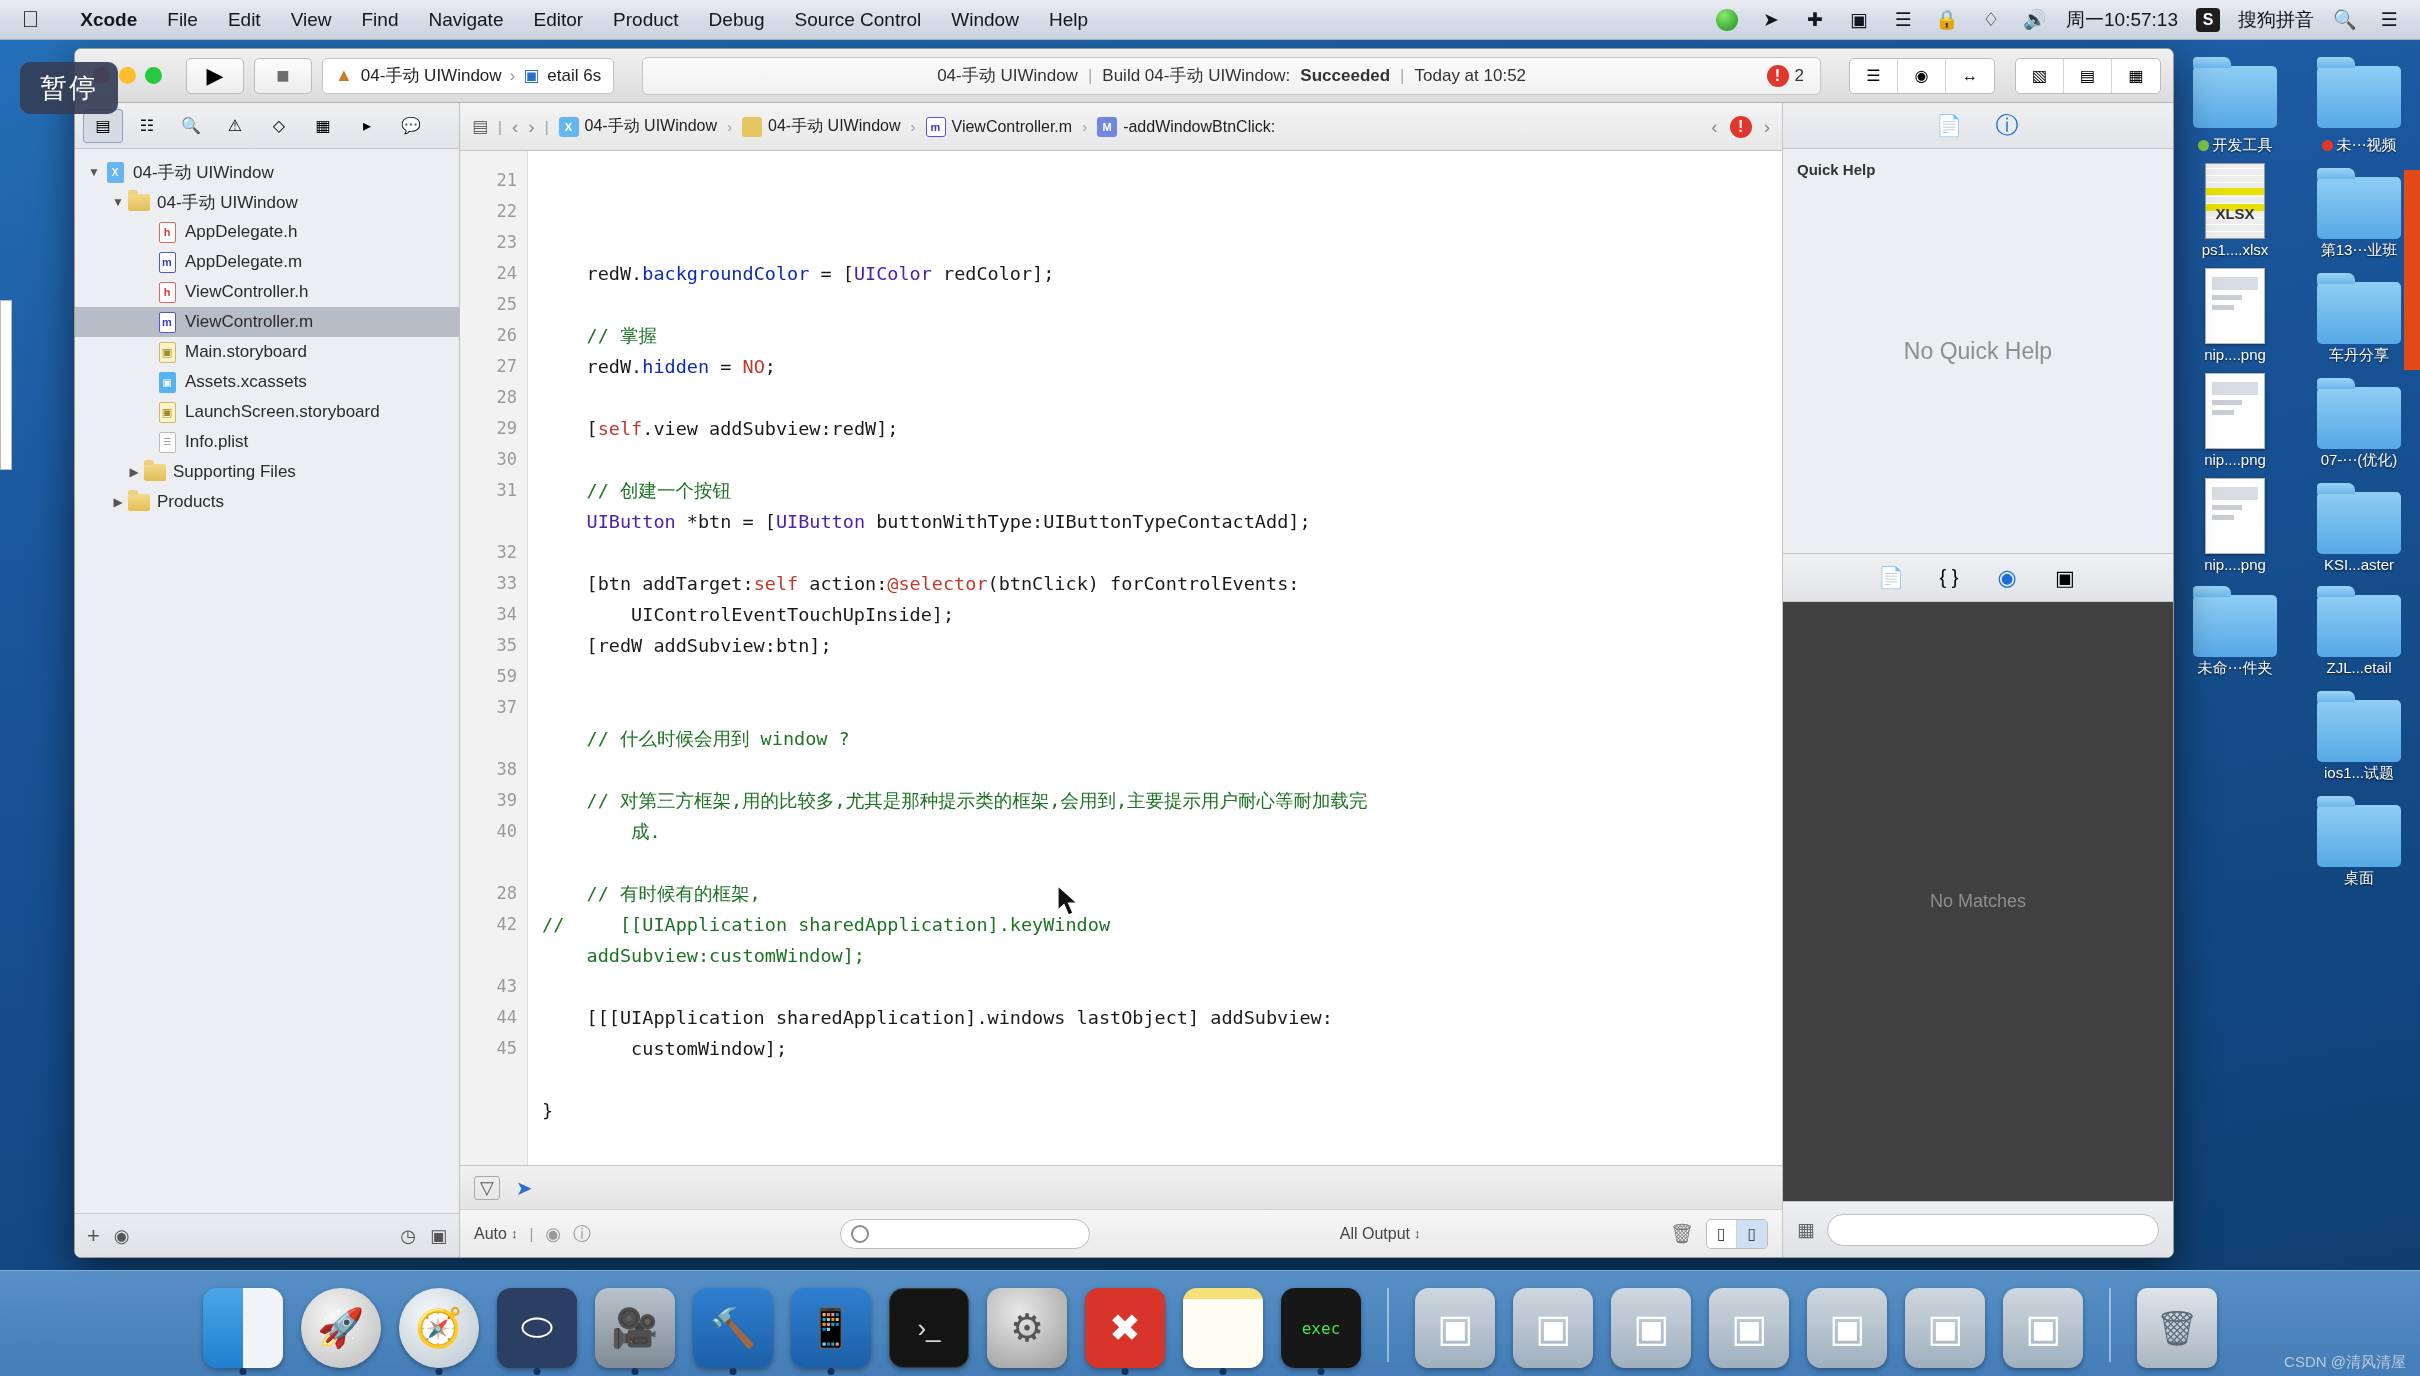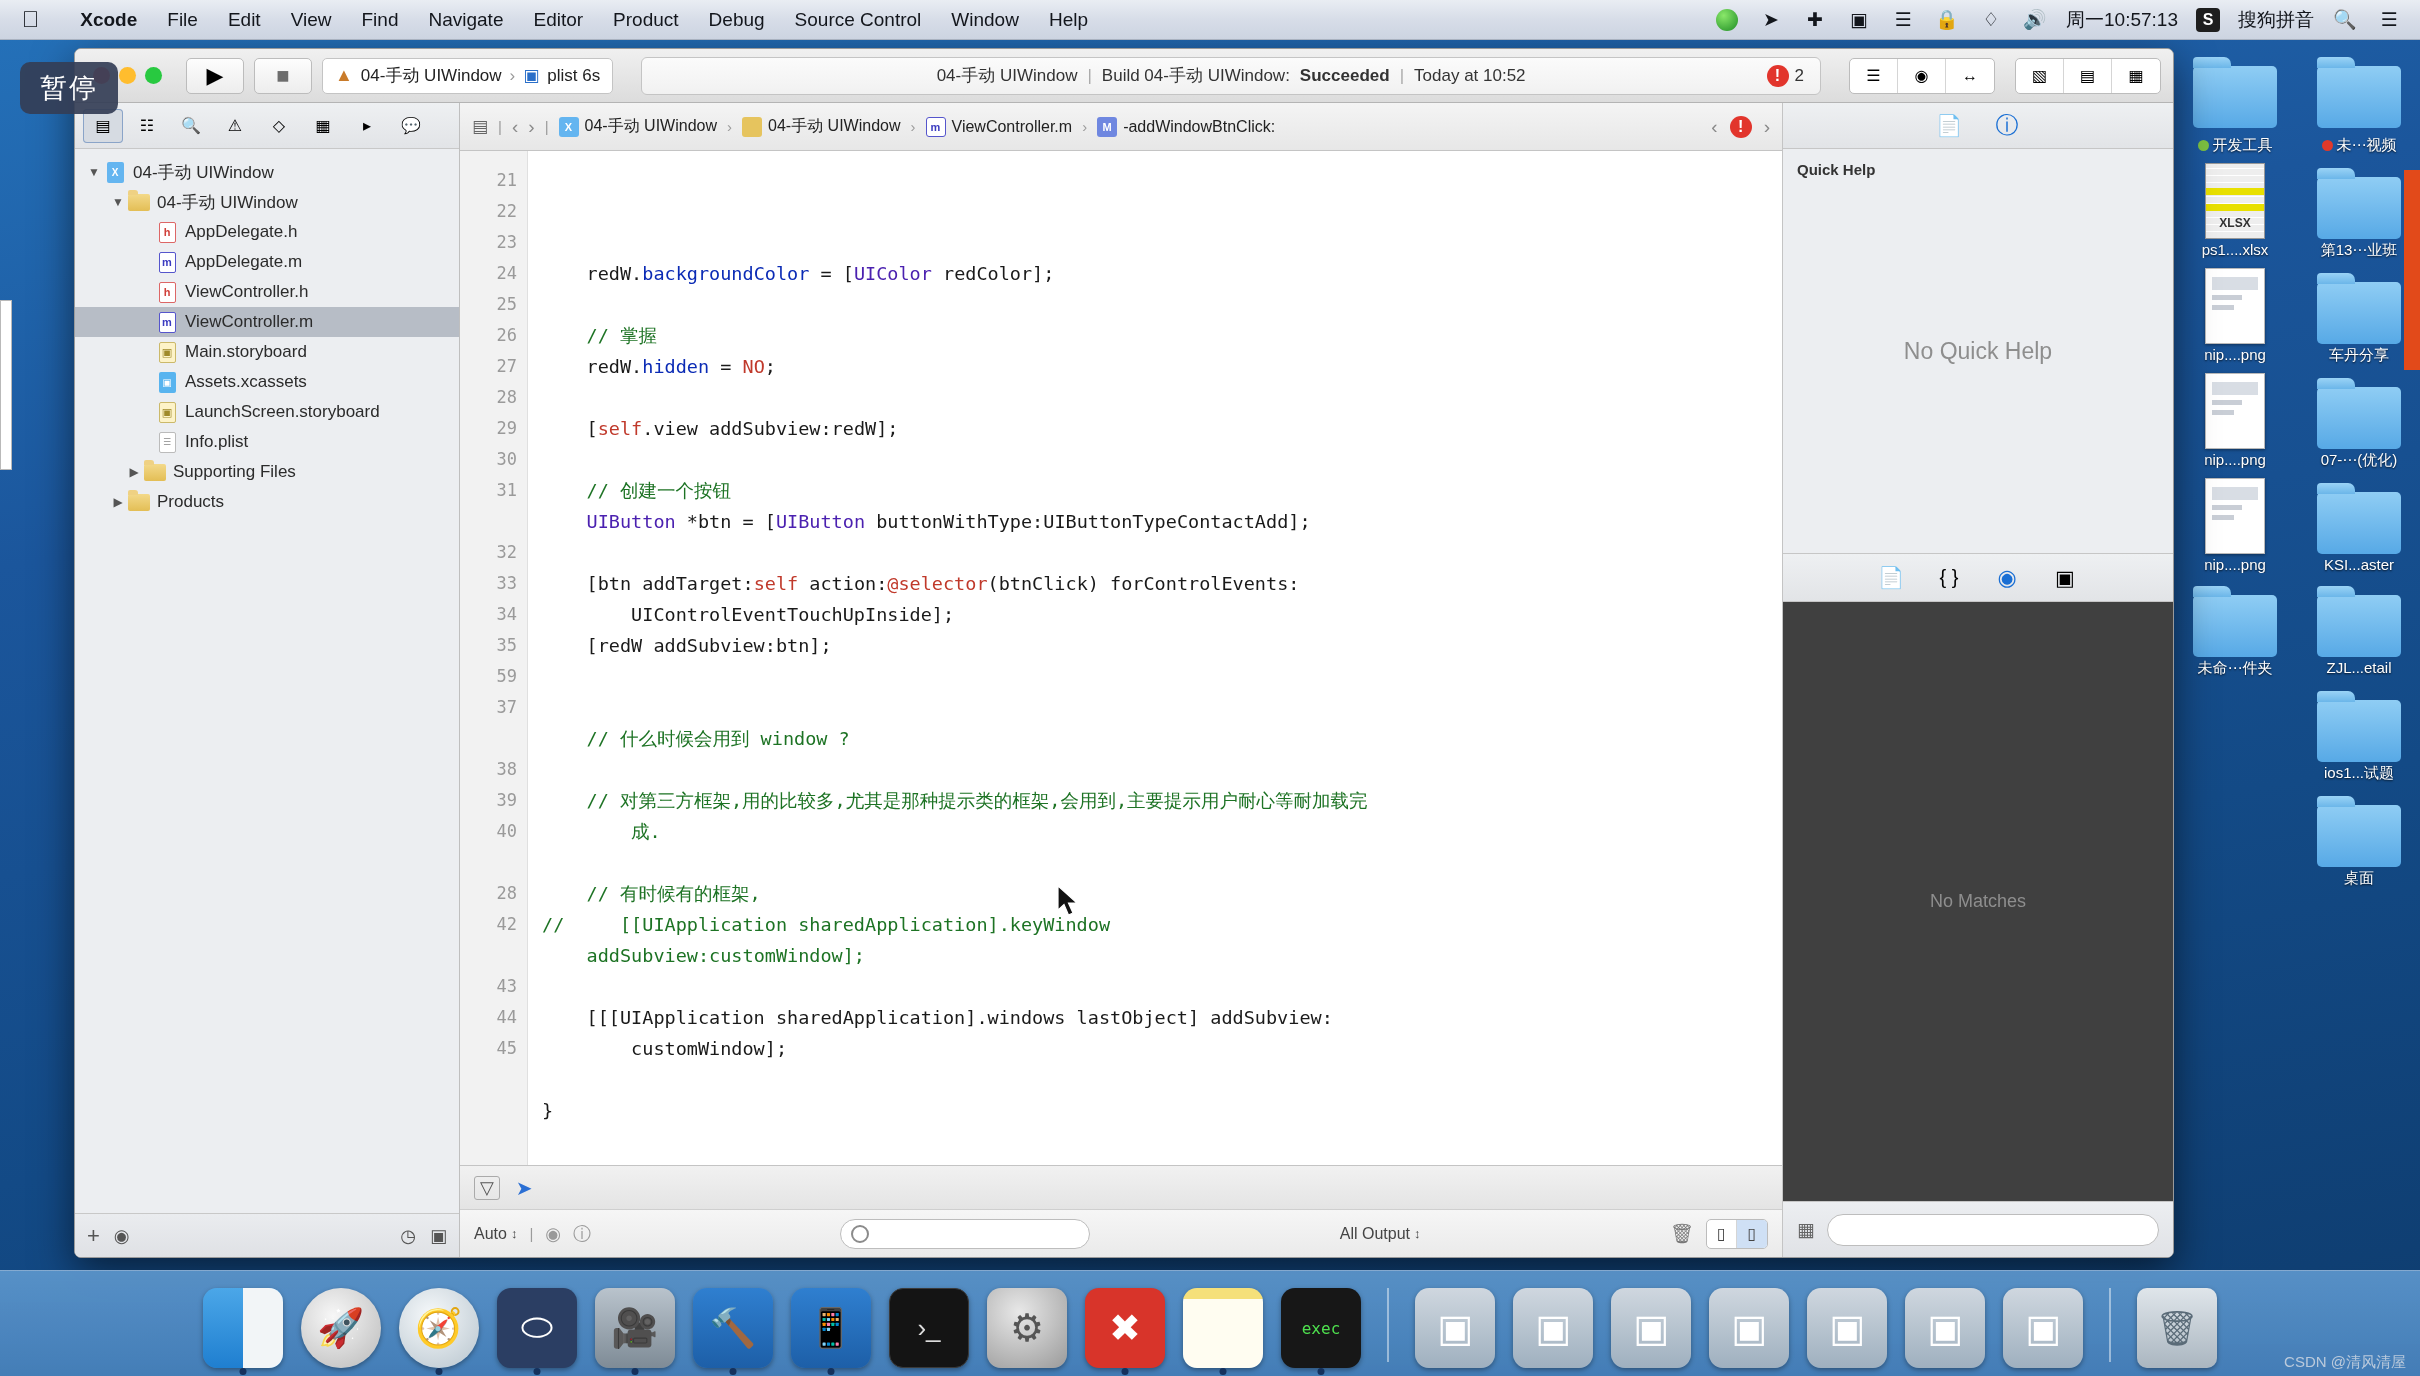--- a/index.html
+++ b/index.html
@@ -69,21 +69,21 @@
   .filedoc .bar2{position:absolute;left:6px;right:22px;top:26px;height:5px;background:#c9ced6;}
   .filedoc .bar3{position:absolute;left:6px;right:30px;top:36px;height:5px;background:#c9ced6;}
   .xlsx{
     width:60px;height:76px;background:#fff;border:1px solid #999;position:relative;
     background-image:
       repeating-linear-gradient(0deg,#eee 0 6px,#fff 6px 7px),
       repeating-linear-gradient(90deg,#eee 0 9px,#fff 9px 10px);
   }
   .xlsx .y1{position:absolute;left:0;right:0;top:24px;height:7px;background:#e8e000;}
   .xlsx .y2{position:absolute;left:0;right:0;top:40px;height:7px;background:#e8e000;}
-  .xlsx .tag{position:absolute;bottom:8px;left:0;right:0;text-align:center;font-size:12px;color:#333;font-weight:bold;}
+  .xlsx .tag{position:absolute;bottom:16px;left:0;right:0;text-align:center;font-size:15px;color:#333;font-weight:bold;}
   .dot-g{width:11px;height:11px;border-radius:50%;background:#7dc242;display:inline-block;vertical-align:middle;margin-right:4px;}
   .dot-r{width:11px;height:11px;border-radius:50%;background:#e0392b;display:inline-block;vertical-align:middle;margin-right:4px;}
 
   
   .xwin{
     position:absolute; left:74px; top:48px; width:2100px; height:1210px;
     background:#e8e8e8; border:1px solid #9a9a9a; border-radius:7px;
     box-shadow:0 14px 40px rgba(0,0,0,.55); overflow:hidden; z-index:20;
     display:flex; flex-direction:column;
   }
@@ -445,21 +445,21 @@
         <span style="font-size:22px;">▶</span>
       </div>
       <div class="tbtn">
         <span style="font-size:22px;color:#6d6d6d;">■</span>
       </div>
       <div class="scheme">
         <span style="color:#c97b2a;font-size:18px;">▲</span>
         <span>04-手动 UIWindow</span>
         <span class="sep">›</span>
         <span style="color:#2a6fc9;">▣</span>
-        <span>plist 6s</span>
+        <span>etail 6s</span>
       </div>
       <div class="status">
         <span>04-手动 UIWindow</span>
         <span class="pipe">|</span>
         <span>Build 04-手动 UIWindow:</span>
         <b>Succeeded</b>
         <span class="pipe">|</span>
         <span>Today at 10:52</span>
         <span class="err-pill">
           <span class="err-circle">!</span>

